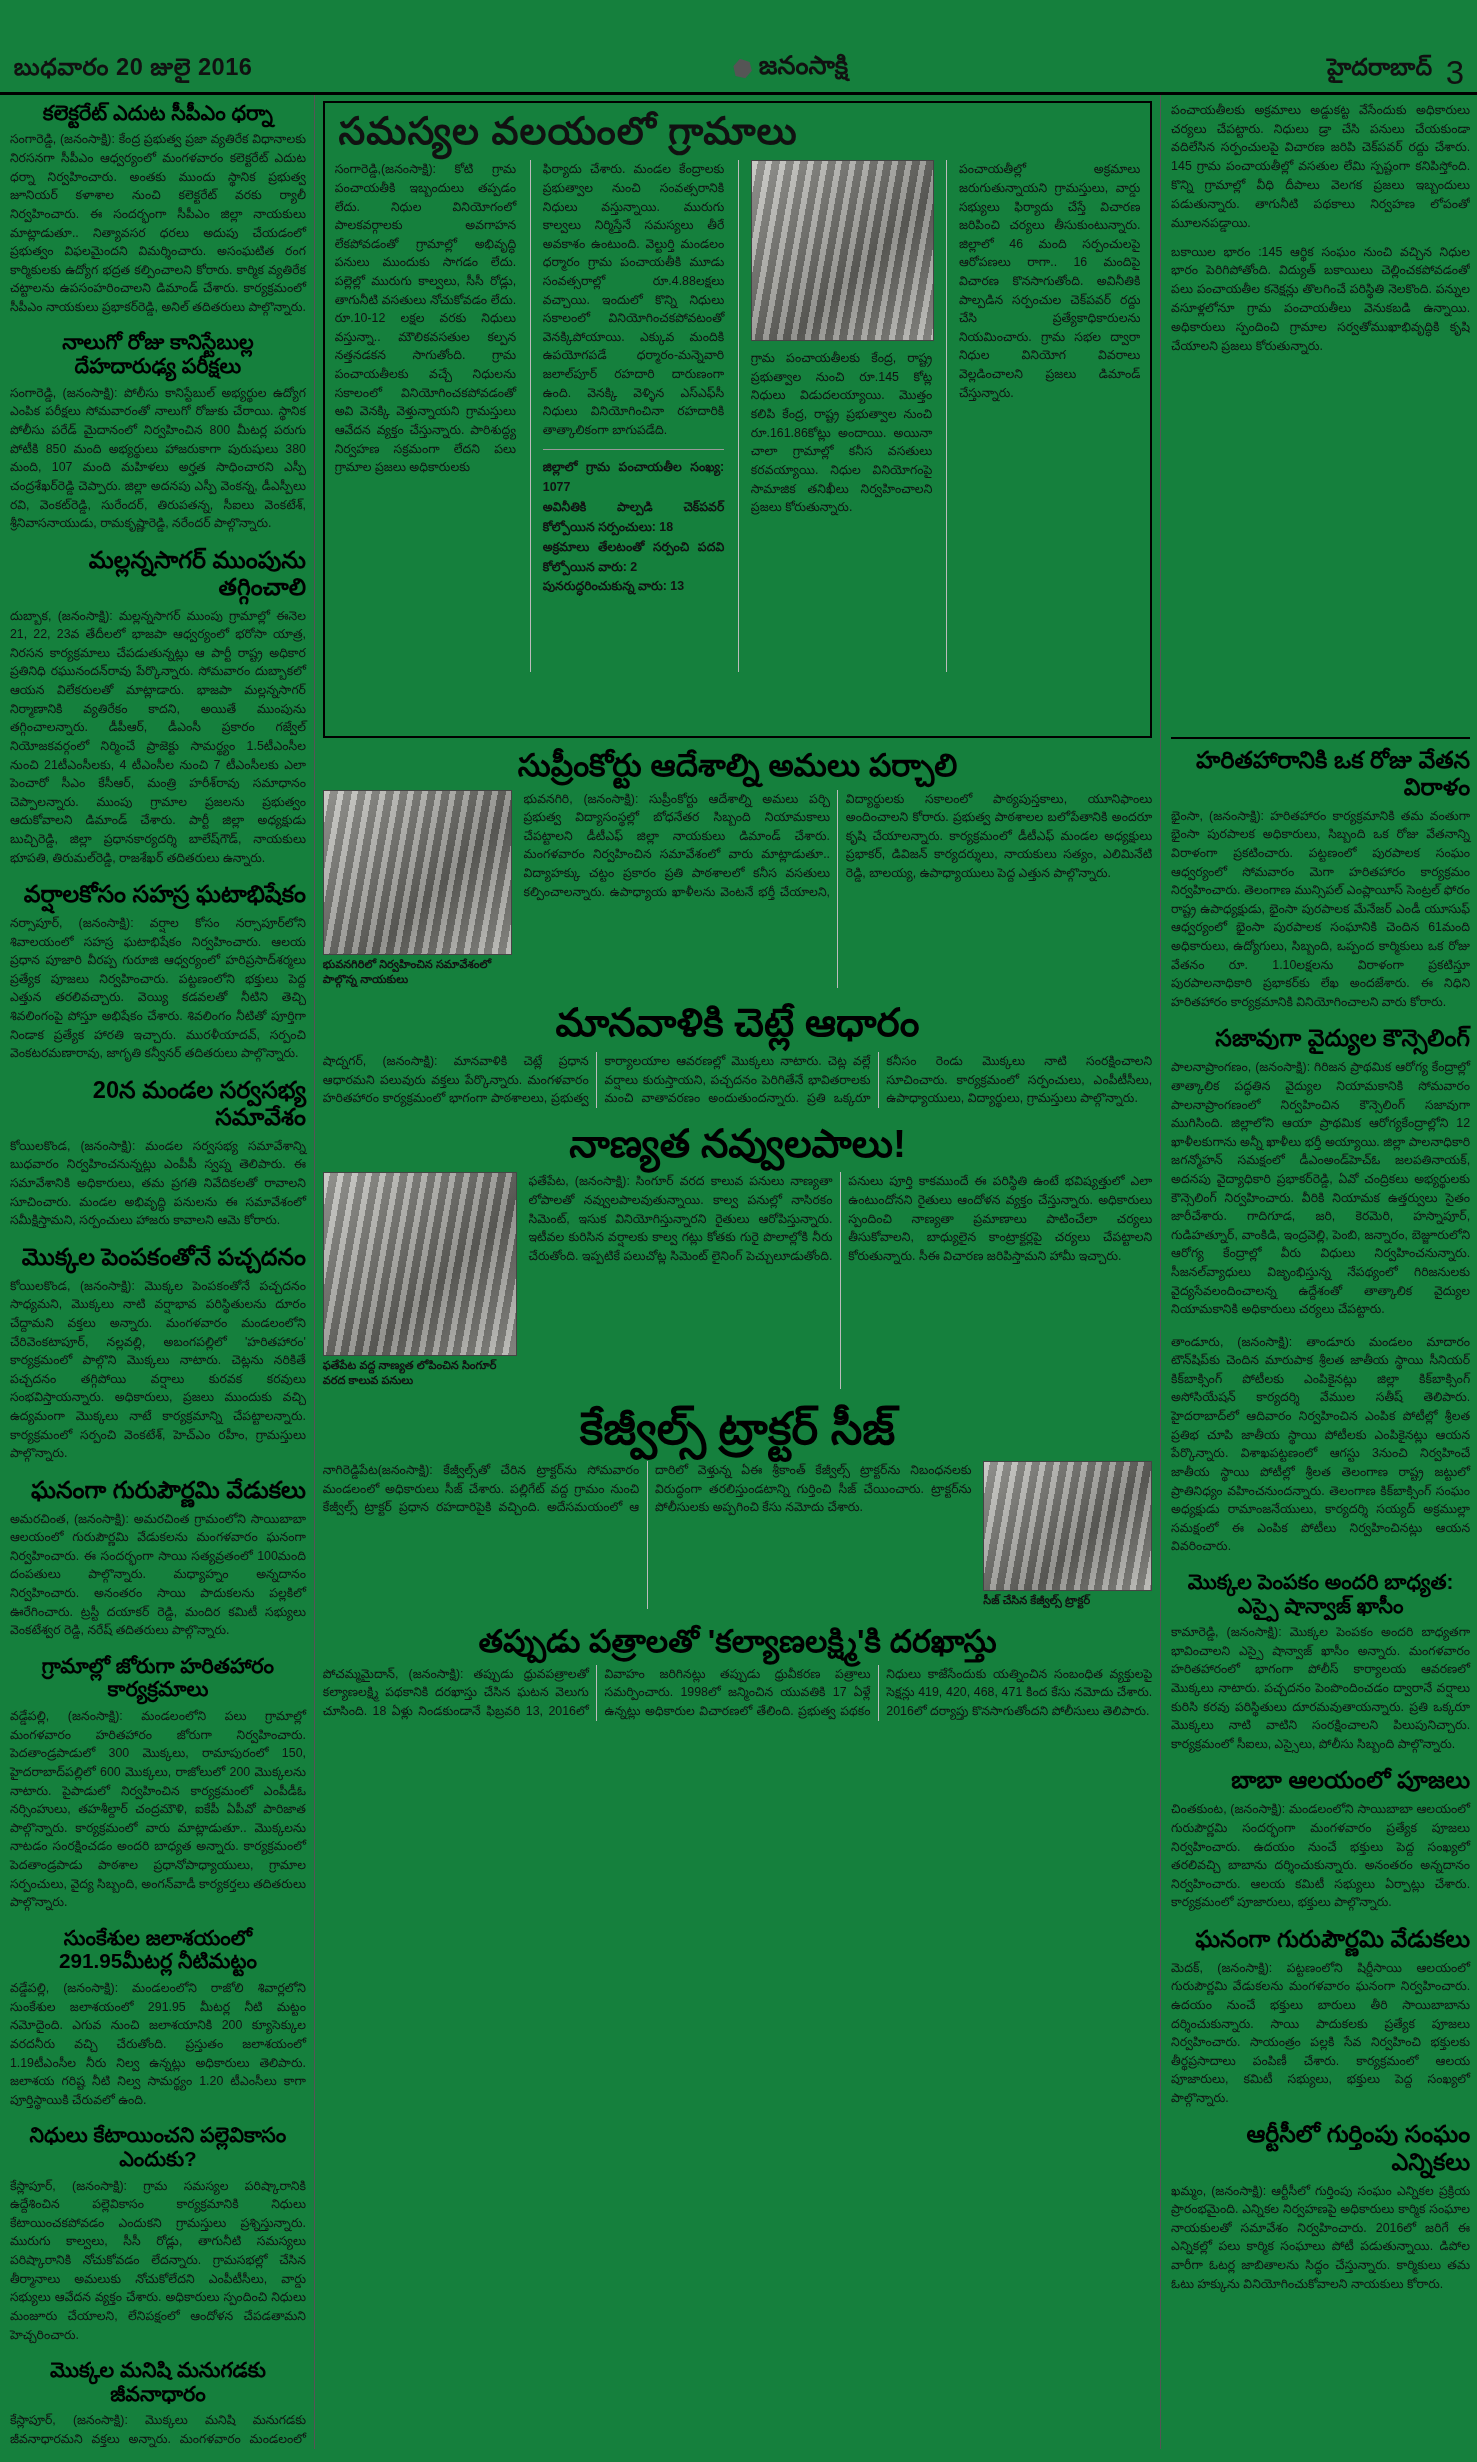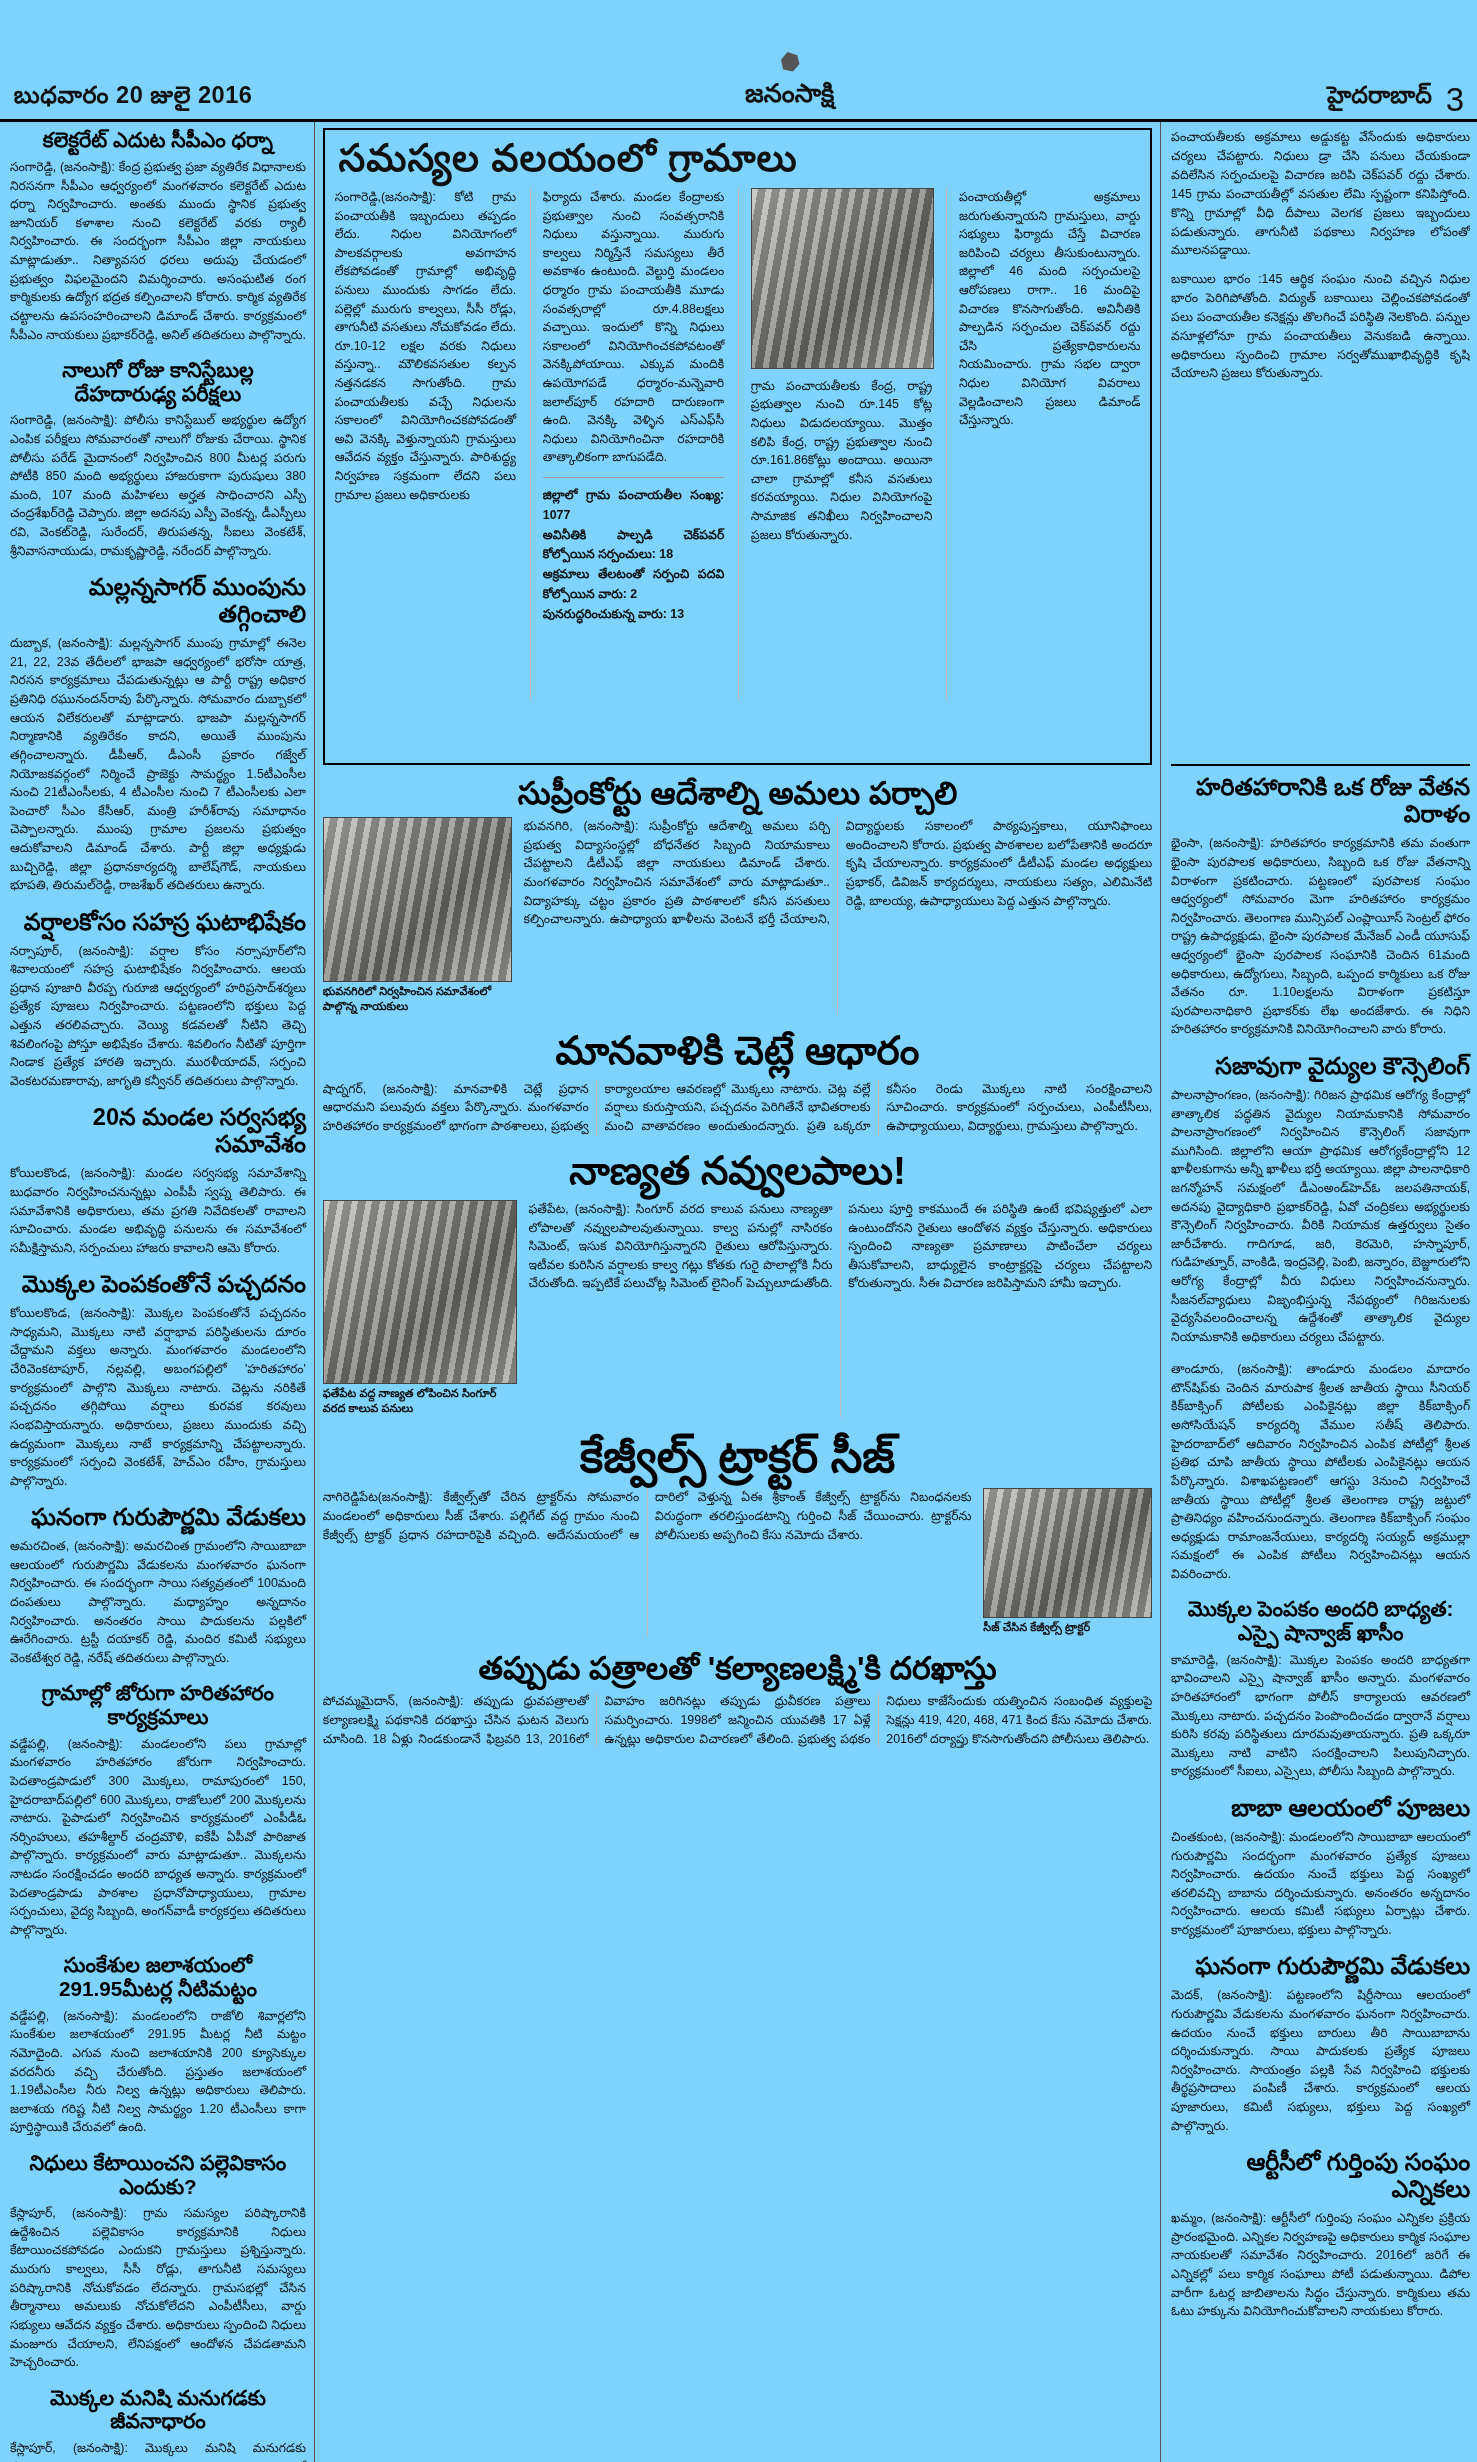--- a/index.html
+++ b/index.html
@@ -1,27 +1,27 @@
 <!DOCTYPE html>
 <html><head>
 <meta charset="utf-8">
 <style>
   html,body{margin:0;padding:0;background:#e8e8e4;}
   #page{
     position:relative;width:1478px;height:2463px;margin:0 auto;
-    background:#7dd3fc;color:#111;overflow:hidden;
+    background:#15803d;color:#111;overflow:hidden;
     font-family:"Liberation Sans","DejaVu Sans",sans-serif;
   }
   
   #masthead{
     display:flex;align-items:flex-end;justify-content:space-between;
     padding:51px 13.8px 5.9px 13.8px;border-bottom:3px solid #000;
   }
   .mh-date{font-size:23.6px;font-weight:bold;letter-spacing:0.5px;}
-  .mh-brand{display:flex;align-items:center;gap:5.9px;font-size:25.6px;font-weight:bold;flex-direction:column;}
+  .mh-brand{display:flex;align-items:center;gap:5.9px;font-size:25.6px;font-weight:bold;}
   .mh-logo{width:21.7px;height:21.7px;background:#555;
     clip-path:polygon(10% 40%,40% 5%,85% 20%,95% 60%,65% 95%,20% 85%);}
   .mh-edition{font-size:23.6px;font-weight:bold;display:flex;align-items:flex-end;gap:13.8px;}
   .mh-pageno{font-size:33px;font-weight:normal;line-height:.8;}
   
   #content{display:flex;height:2354px;overflow:hidden;}
   #leftcol{width:303px;padding:3.9px 7.9px 0 9.9px;overflow:hidden;}
   #midwrap{width:849px;border-left:1px solid #555;padding:5.9px 7.9px 0 7.9px;overflow:hidden;}
   #rightwrap{width:306px;border-left:1px solid #555;padding:5.9px 7.9px 0 9.9px;overflow:hidden;}
   

